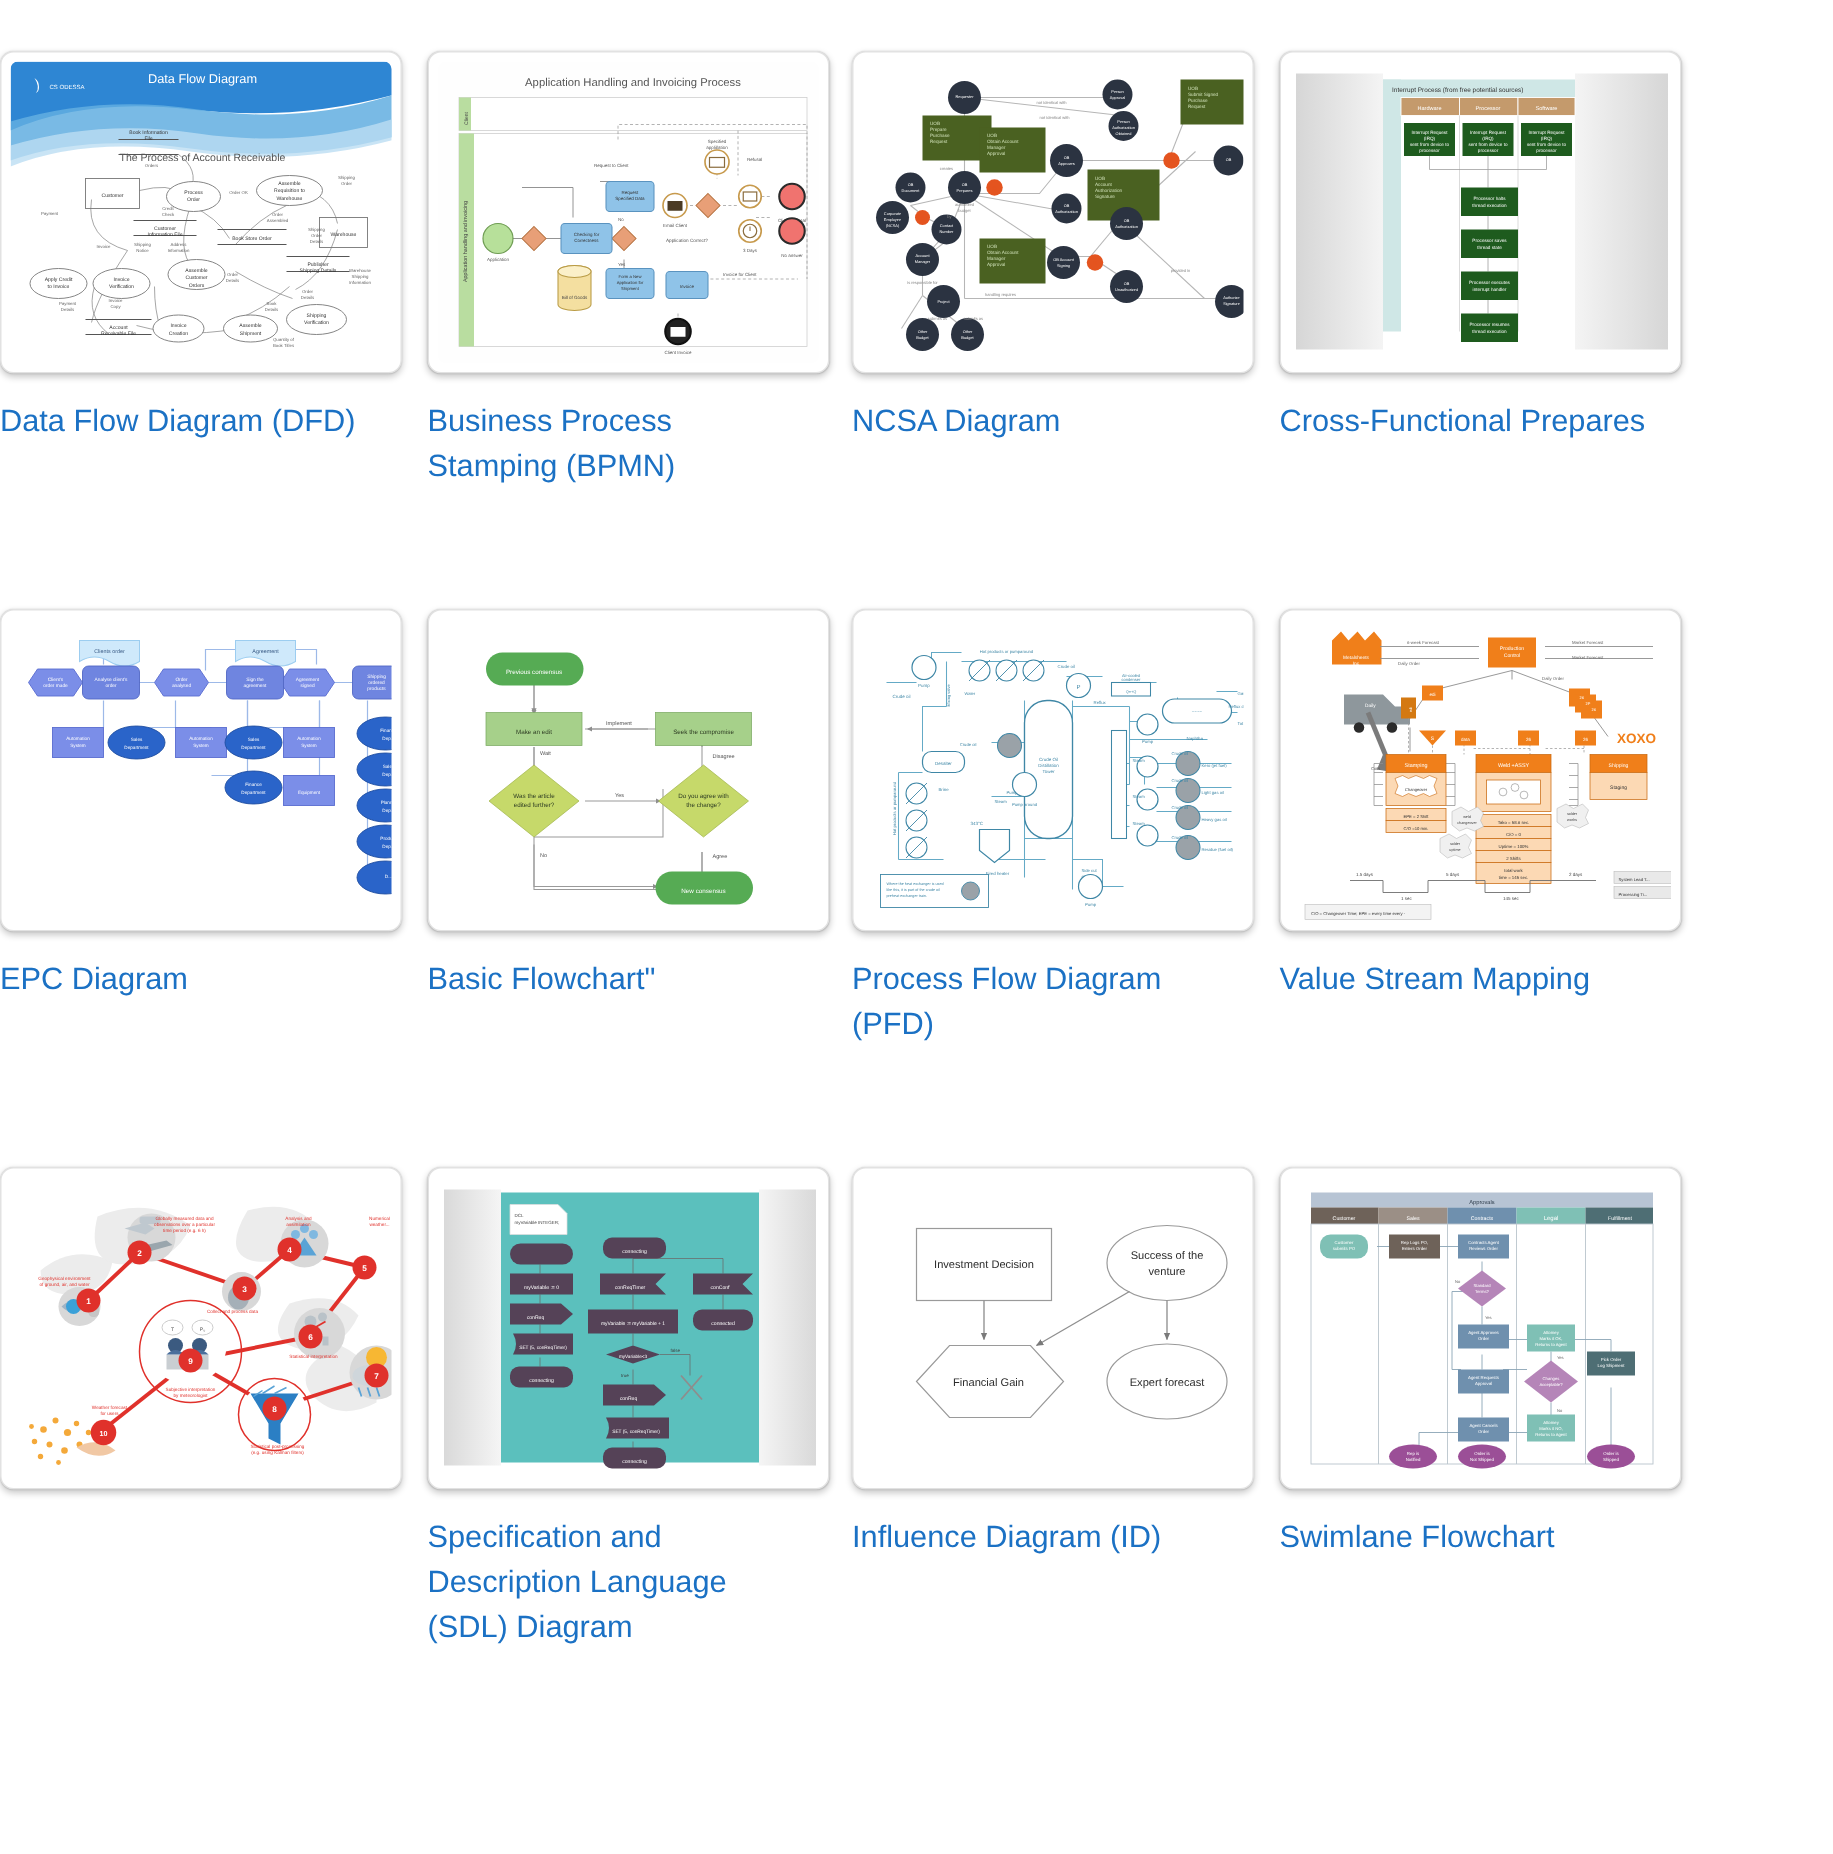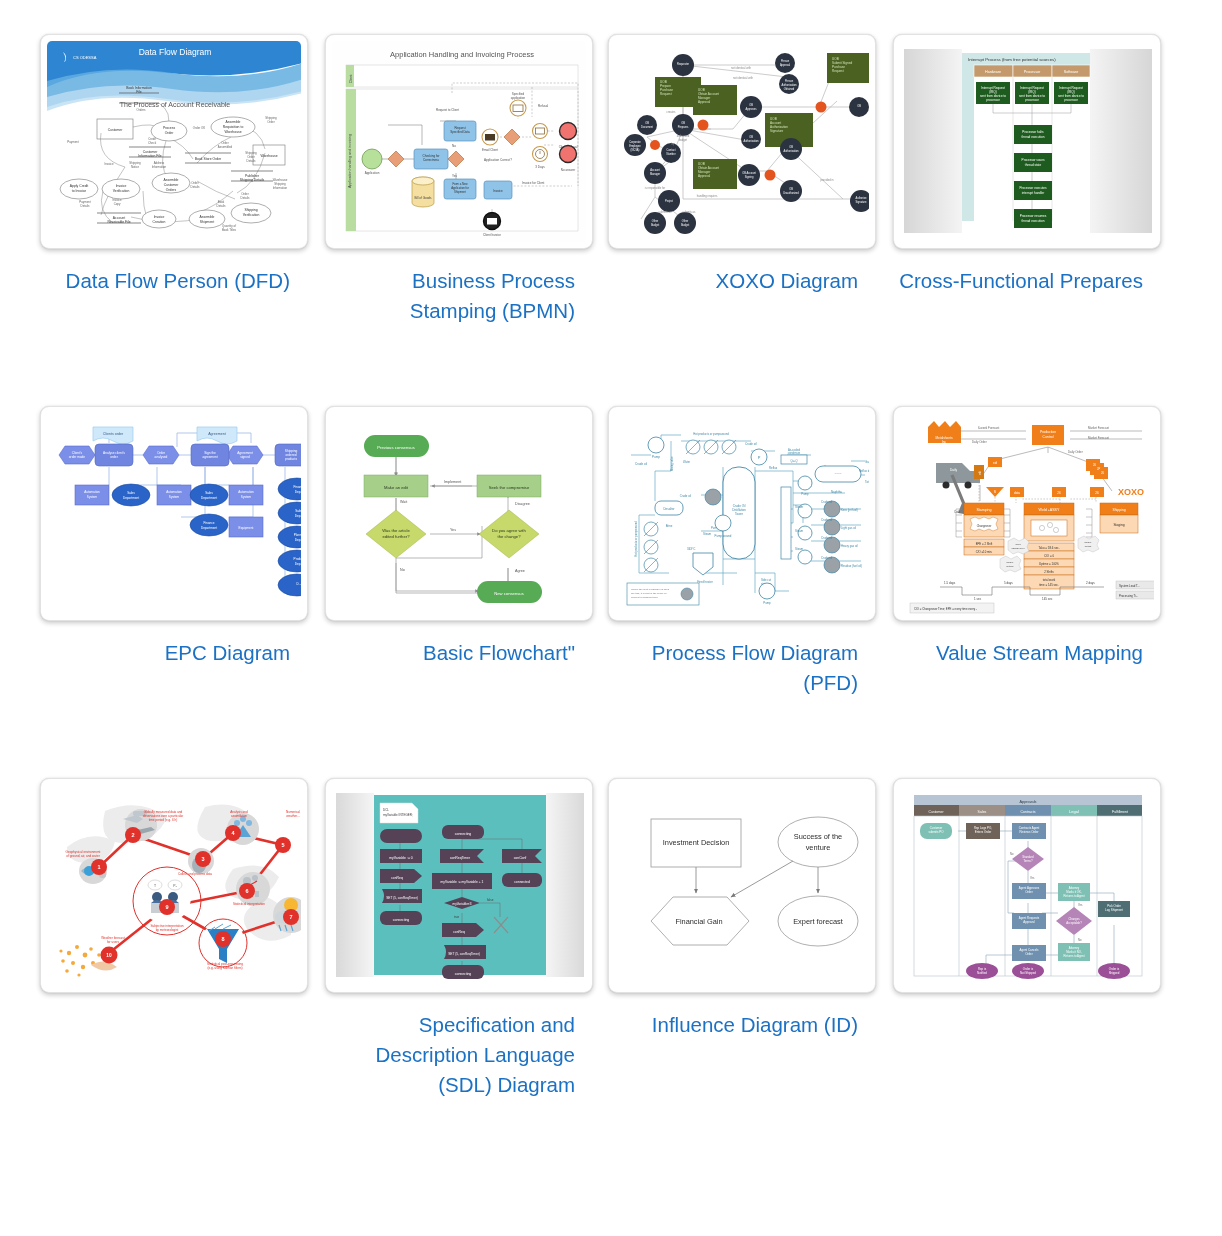--- a/index.html
+++ b/index.html
@@ -1,17 +1,17 @@
 <!DOCTYPE html>
 <html><head>
 <meta charset="utf-8">
 <style>
   html,body{margin:0;padding:0;background:#ffffff;}
   body{width:1222px;height:1236px;font-family:"Liberation Sans",sans-serif;-webkit-font-smoothing:antialiased;}
-  .grid{padding:34px 0 0 0;display:grid;grid-template-columns:285px 283px 285px 283px;grid-auto-rows:auto;column-gap:0;row-gap:0;margin-left:40px;text-align:right;}
+  .grid{padding:34px 0 0 0;display:grid;grid-template-columns:285px 283px 285px 283px;grid-auto-rows:auto;column-gap:0;row-gap:0;}
   .cell{width:283px;}
   .row-gap{height:80px;}
   .thumb{
     width:268px;height:215px;box-sizing:border-box;
     background:#fff;border:1px solid #e2e2e2;border-radius:9px;
     box-shadow:0 2px 5px rgba(0,0,0,.22),0 0 1px rgba(0,0,0,.18);
     overflow:hidden;position:relative;
   }
   .thumb .inner{position:absolute;inset:6px;overflow:hidden;border-radius:5px;}
   .caption{margin-top:17px;font-size:20.5px;line-height:30px;color:#1b71c4;width:250px;cursor:pointer;}
@@ -138,21 +138,21 @@
             <text x="174" y="162">Book</text>
               <text x="174" y="166">Details</text>
             <text x="198" y="154">Order</text>
               <text x="198" y="158">Details</text>
             <text x="182" y="186">Quantity of</text>
               <text x="182" y="190">Book Titles</text>
           </g>
         </svg>
       </div>
     </div>
-    <div class="caption">Data Flow Person (DFD)</div>
+    <div class="caption">Data Flow Diagram (DFD)</div>
   </div>
 
   <div class="cell">
     <div class="thumb">
       <div class="inner">
         <svg viewBox="0 0 256 203" width="256" height="203" class="sg">
           <rect x="0" y="0" width="256" height="203" fill="#fefefe"></rect>
           <text x="130" y="16" fill="#555" font-size="7.5" text-anchor="middle">Application Handling and Invoicing Process</text>
           <rect x="14" y="24" width="232" height="22" fill="#fff" stroke="#ccc" stroke-width=".5"></rect>
           <rect x="14" y="24" width="8" height="22" fill="#b9dda0"></rect>
@@ -386,21 +386,21 @@
             <text x="58" y="104">by</text>
             <text x="40" y="148">is responsible for</text>
             <text x="50" y="172">submits as</text>
               <text x="74" y="172">submits as</text>
             <text x="92" y="156">handling requires</text>
             <text x="212" y="140">provided in</text>
           </g>
         </svg>
       </div>
     </div>
-    <div class="caption">XOXO Diagram</div>
+    <div class="caption">NCSA Diagram</div>
   </div>
 
   <div class="cell">
     <div class="thumb">
       <div class="inner">
         <svg viewBox="0 0 256 203" width="256" height="203" class="sg">
           <defs>
             <linearGradient id="pgL" x1="0" y1="0" x2="1" y2="0">
               <stop offset="0" stop-color="#d6d6d6"></stop>
                 <stop offset="1" stop-color="#f4f4f4"></stop>
@@ -1291,15 +1291,16 @@
           <text x="214" y="189" fill="#fff" font-size="2.9" text-anchor="middle">Shipped</text>
           <g fill="#666" font-size="2.7">
             <text x="110" y="70">No</text>
             <text x="130" y="94">Yes</text>
             <text x="178" y="121">Yes</text>
             <text x="178" y="156">No</text>
           </g>
         </svg>
       </div>
     </div>
+    <div class="caption">Swimlane Flowchart</div>
   </div>
 
 </div>
 
 </body></html>

